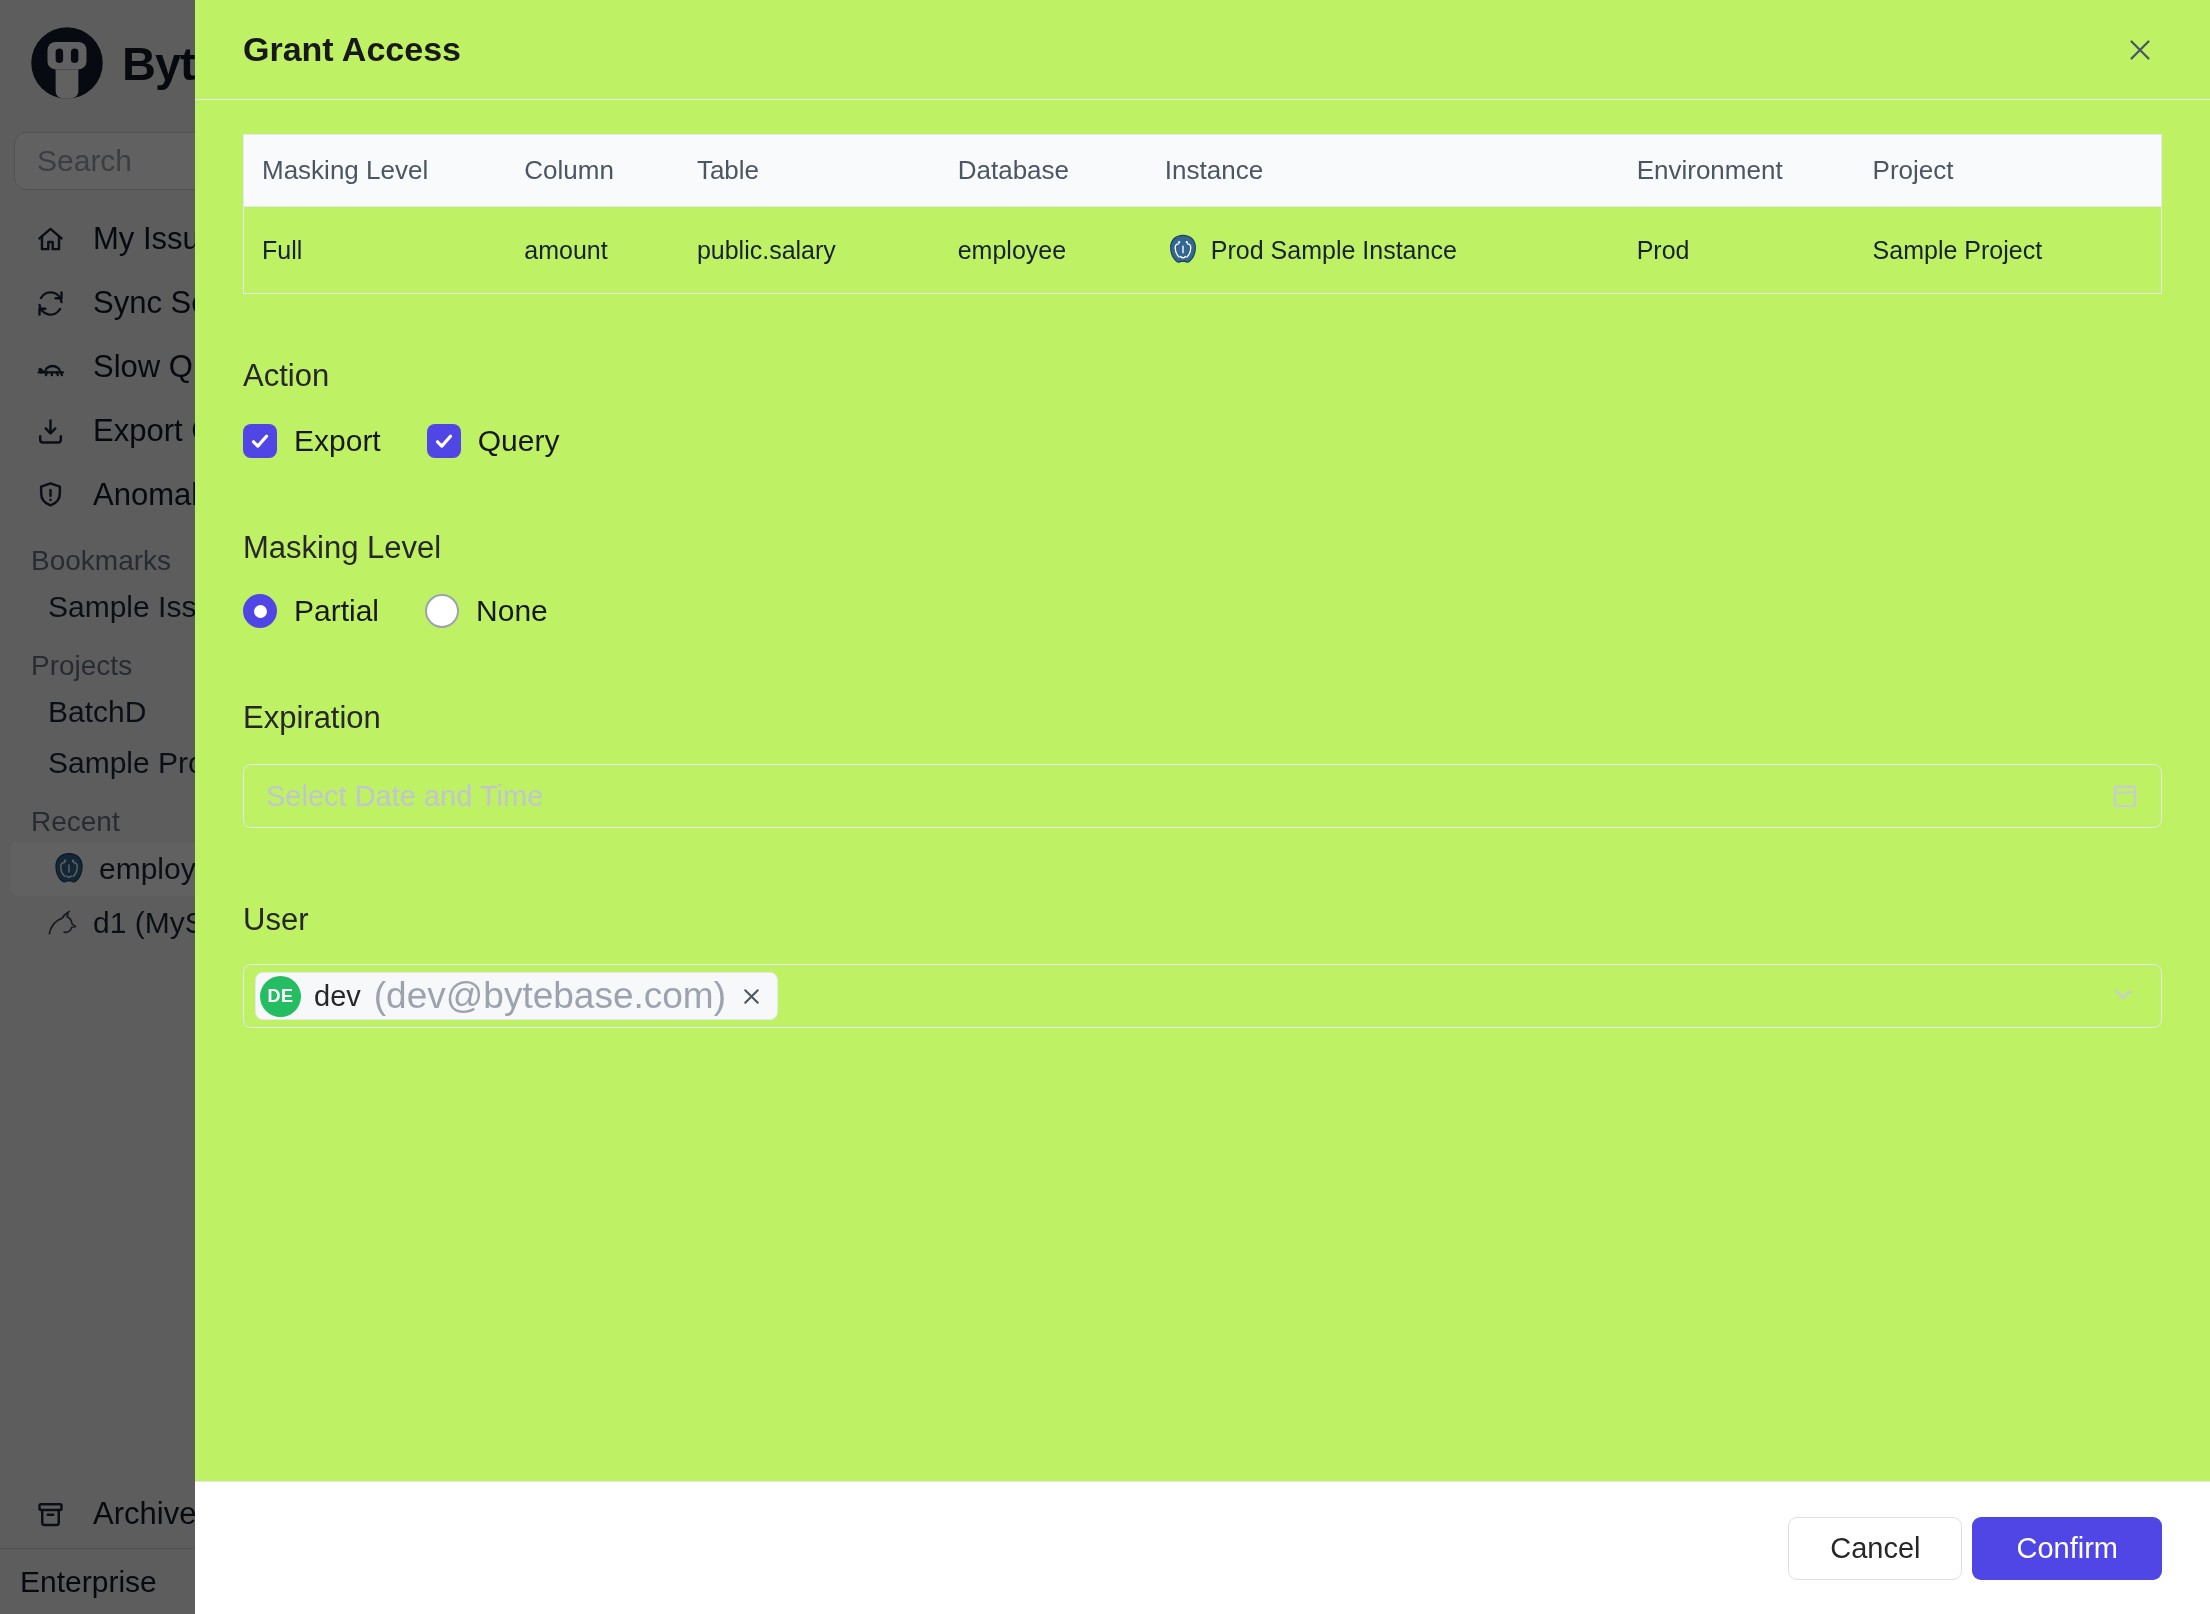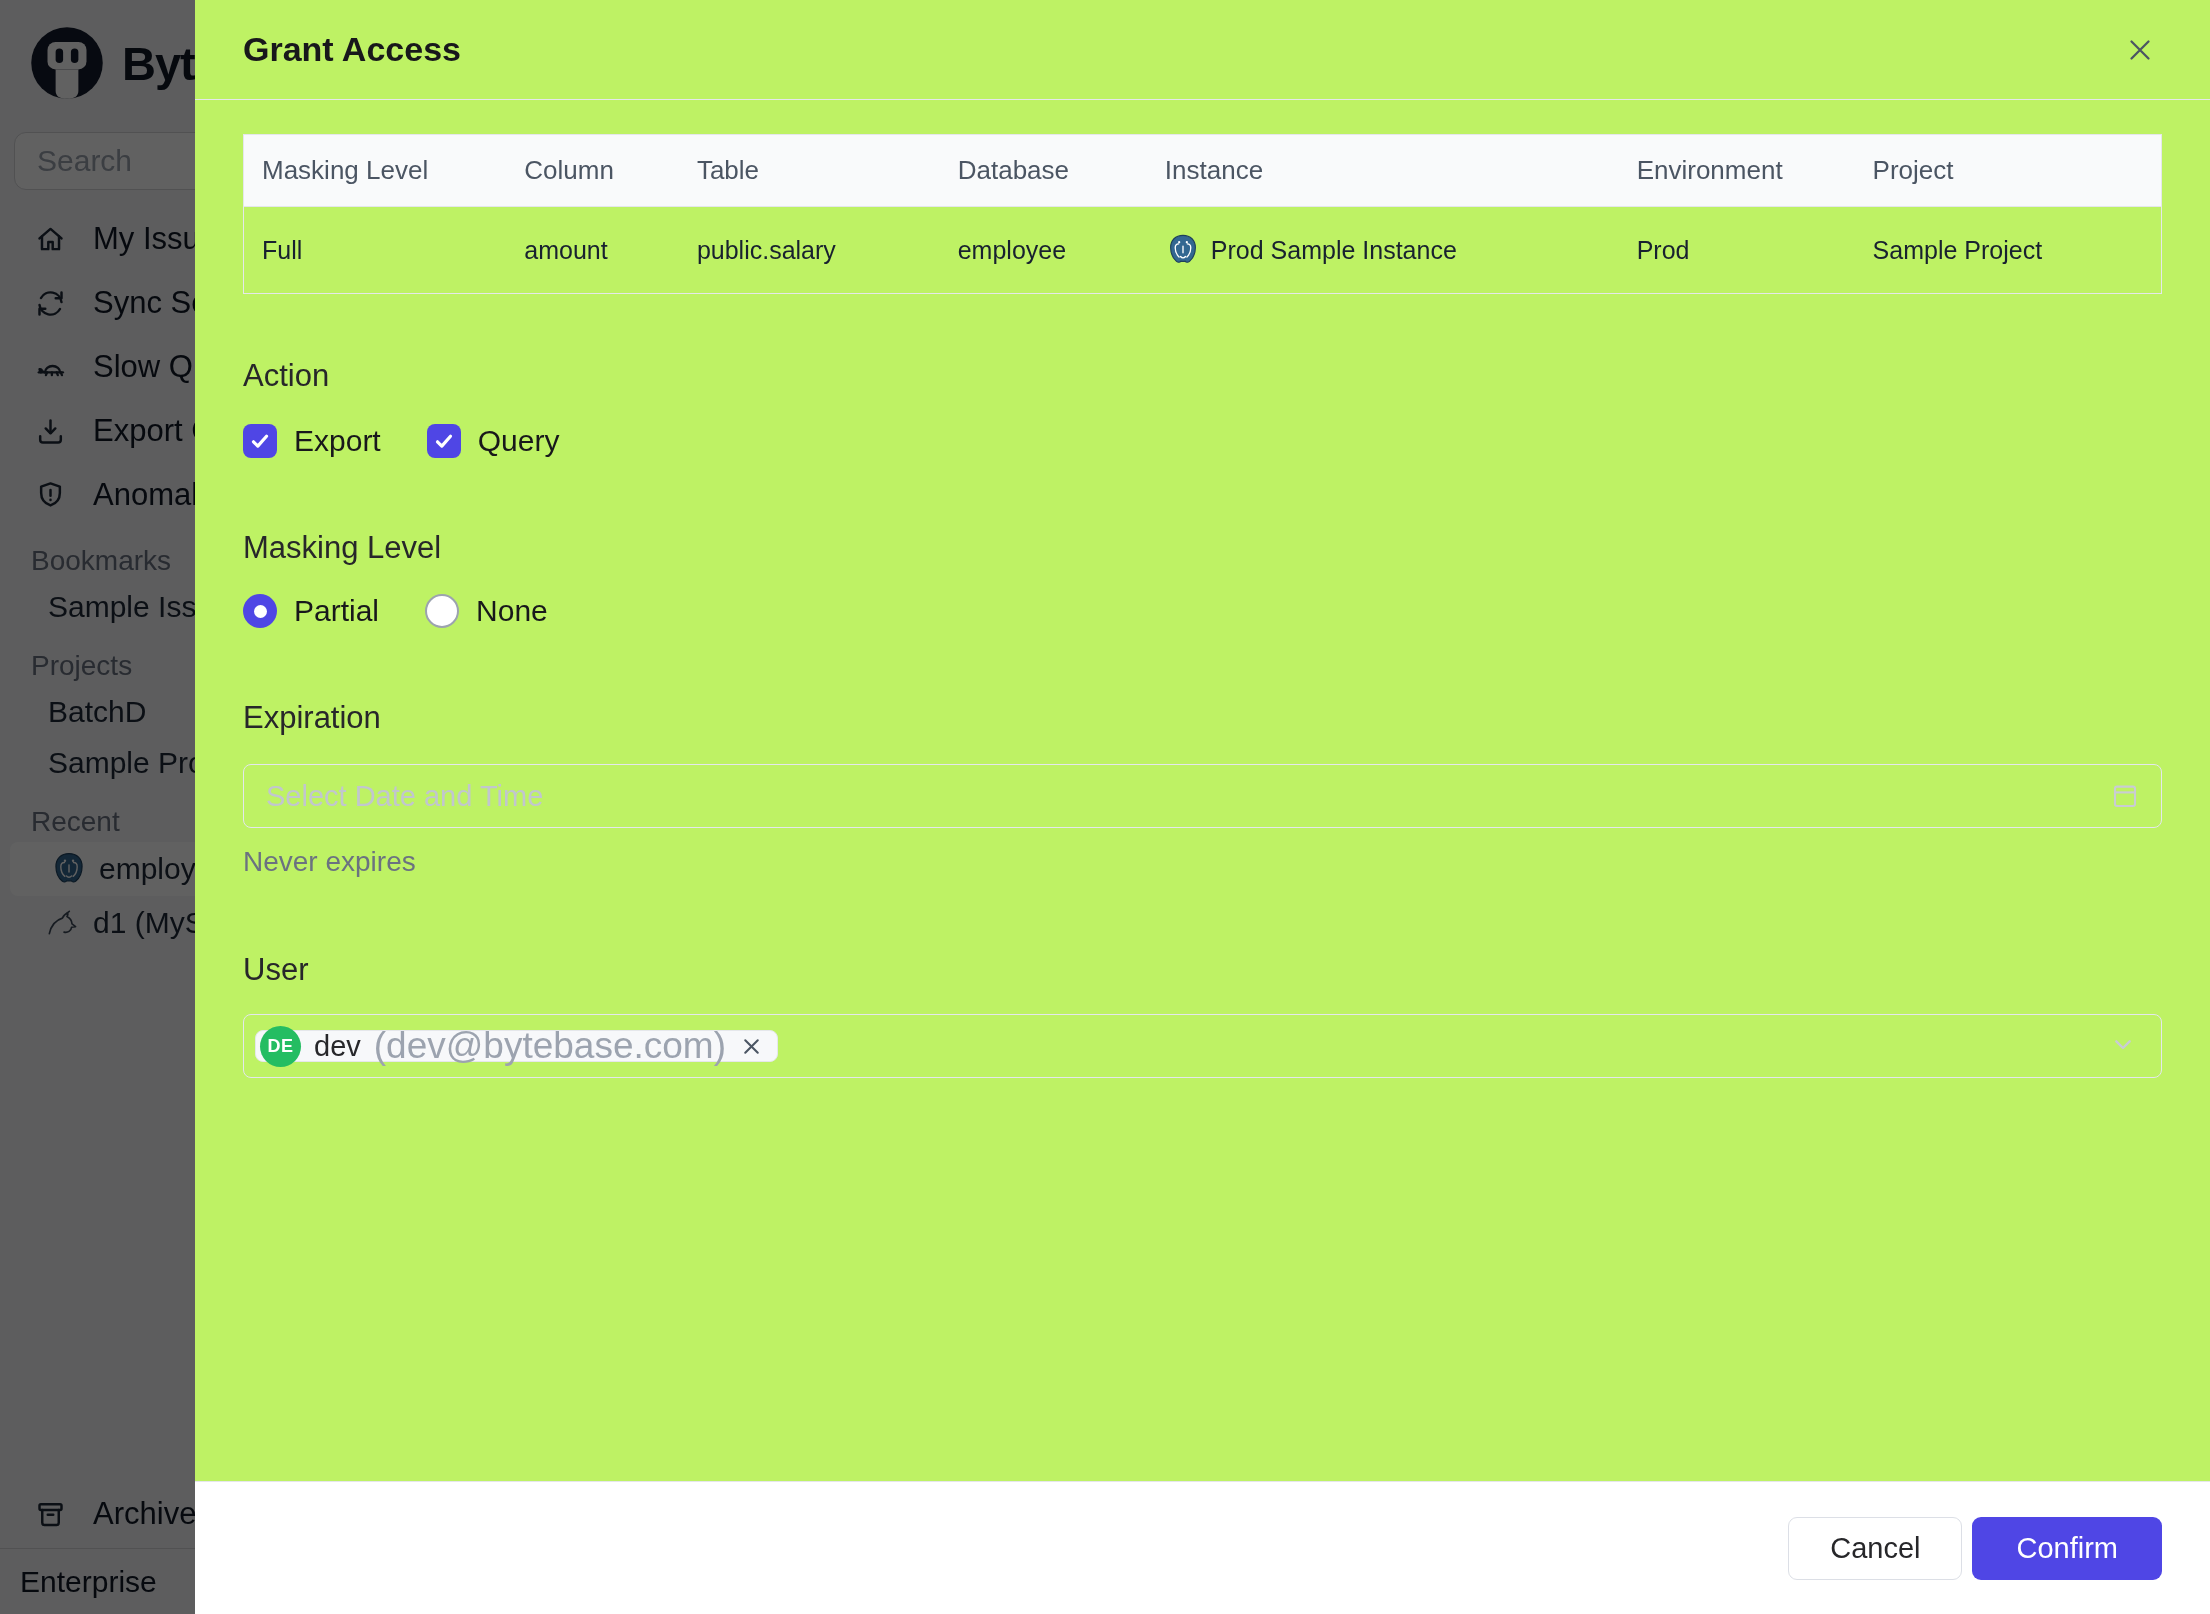--- a/index.html
+++ b/index.html
@@ -54,21 +54,21 @@
   .radio.on .dot { width:13px; height:13px; border-radius:50%; background:#fff; }
   .radio.off { background:#fff; border:2px solid #9ca3af; }
 
   .date-input { margin-top:28px; height:64px; border:1px solid #e4e7ed; border-radius:8px; display:flex; align-items:center; padding:0 20px 0 0; }
   .date-input input { flex:1; border:none; outline:none; height:100%; padding:0 22px; font-size:29px; font-family:"Liberation Sans",sans-serif; color:#374151; background:transparent; }
   .date-input input::placeholder { color:#c1c6ce; }
   .date-input svg { width:32px; height:32px; flex:0 0 auto; }
   .note { margin-top:18px; font-size:28px; color:#6b7280; }
 
   .user-select { margin-top:26px; height:64px; border:1px solid #e4e7ed; border-radius:8px; display:flex; align-items:center; padding:0 22px 0 11px; cursor:pointer; }
-  .user-tag { display:flex; align-items:center; gap:13px; background:#f7f8fa; border:1px solid #e5e7eb; border-radius:8px; height:32px; padding:0 13px 0 4px; }
+  .user-tag { display:flex; align-items:center; gap:13px; background:#f7f8fa; border:1px solid #e5e7eb; border-radius:8px; height:48px; padding:0 13px 0 4px; }
   .avatar { width:41px; height:41px; border-radius:50%; background:#24bd62; color:#fff; font-size:18px; font-weight:700; display:flex; align-items:center; justify-content:center; letter-spacing:.5px; }
   .tag-name { font-size:29px; color:#27272a; }
   .tag-email { font-size:37px; color:#9ca3af; }
   .tag-x { background:none; border:none; cursor:pointer; display:flex; align-items:center; }
   .tag-x svg { width:25px; height:25px; }
   .select-chevron { margin-left:auto; }
   .select-chevron svg { width:32px; height:32px; }
 
   .modal-footer { position:absolute; left:0; right:0; bottom:0; height:133px; border-top:1px solid #e5e7eb; background:#fff; display:flex; align-items:center; justify-content:flex-end; gap:10px; padding:0 48px; }
   .btn { height:63px; border-radius:9px; font-size:29px; font-family:"Liberation Sans",sans-serif; cursor:pointer; }
@@ -276,21 +276,20 @@
     </div>
 
     <div class="section-title mt72">Expiration</div>
     <div class="date-input">
       <input type="text" placeholder="Select Date and Time" style="">
       <svg viewBox="0 0 24 24" fill="none" stroke="#c9ccd4" stroke-width="1.6" stroke-linejoin="round">
           <rect x="4.5" y="5" width="15" height="14.5" rx="1.5"></rect>
           <path d="M4.5 9.3h15"></path>
         </svg>
     </div>
-    <div class="note">Never expires</div>
 
     <div class="section-title mt74">User</div>
     <div class="user-select">
       <span class="user-tag">
         <span class="avatar">DE</span>
         <span class="tag-name">dev</span>
         <span class="tag-email">(dev@bytebase.com)</span>
         <button class="tag-x">
           <svg viewBox="0 0 24 24" fill="none" stroke="#4b5563" stroke-width="2" stroke-linecap="round">
               <path d="M6 6l12 12M18 6L6 18"></path>

